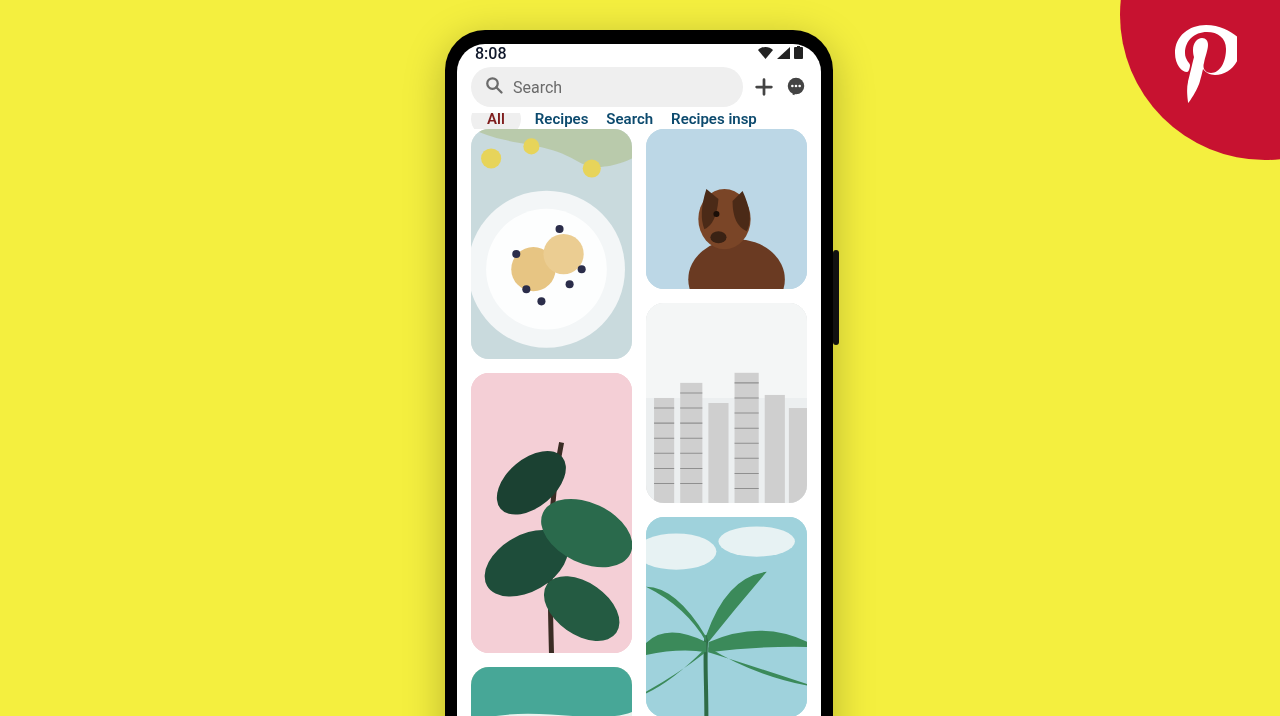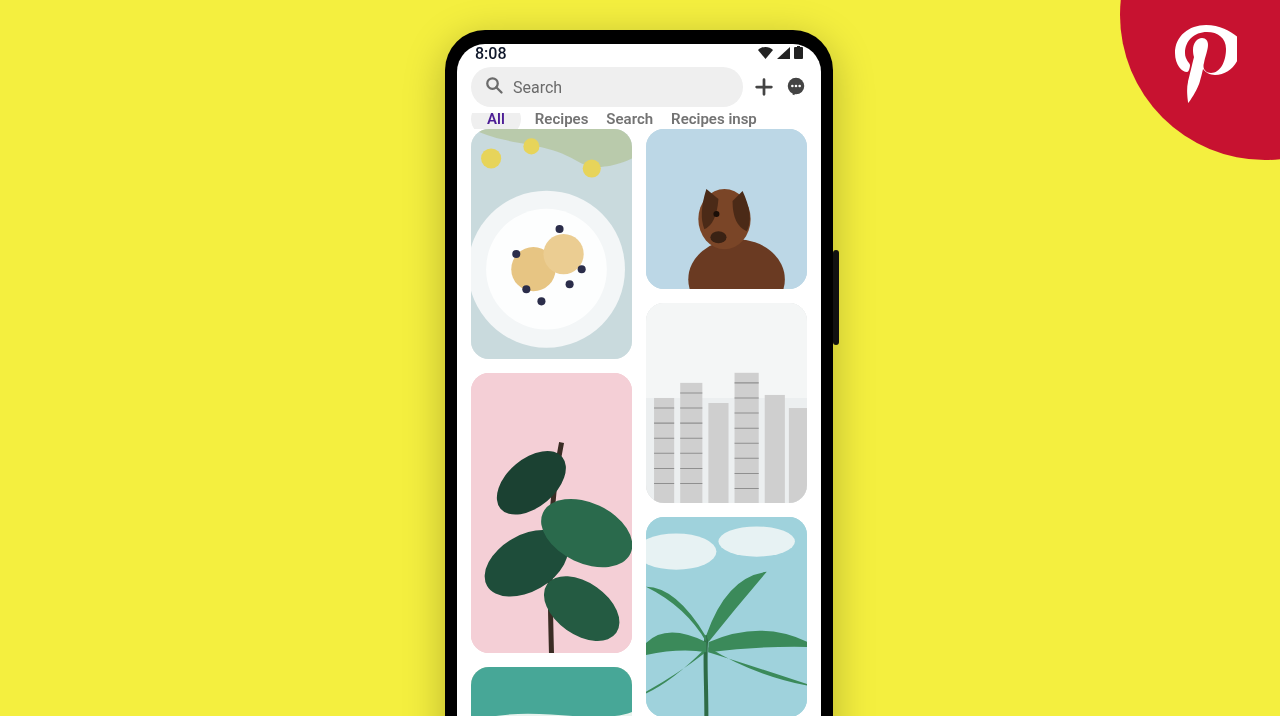--- a/index.html
+++ b/index.html
@@ -107,27 +107,27 @@
   .tabs {
     display: flex;
     gap: 10px;
     padding: 6px 14px 10px 14px;
     align-items: center;
     white-space: nowrap;
     overflow: hidden;
   }
   .tab {
     font-size: 15px;
-    color: #737373;
+    color: #0c4a6e;
     font-weight: 600;
     padding: 8px 4px;
   }
   .tab.active {
     background: #efefef;
-    color: #4c1d95;
+    color: #7f1d1d;
     border-radius: 20px;
     padding: 8px 16px;
   }
 
   
   .feed {
     flex: 1;
     padding: 0 14px;
     display: flex;
     gap: 14px;

